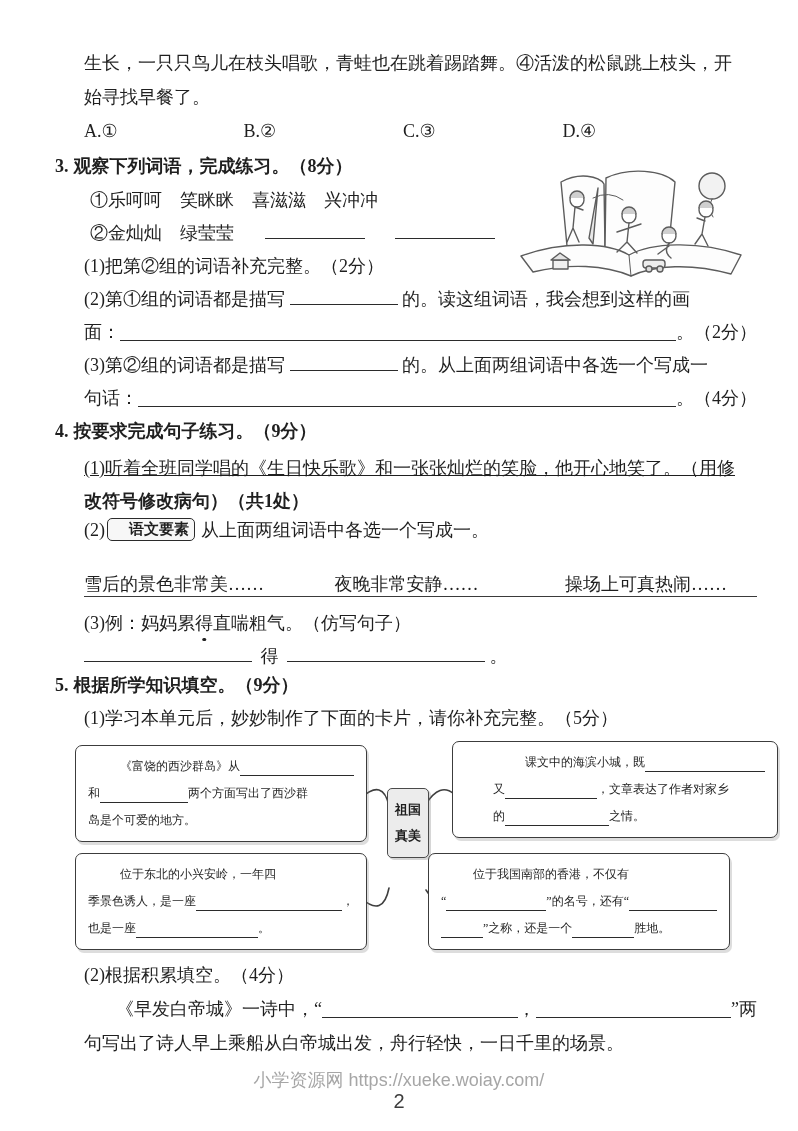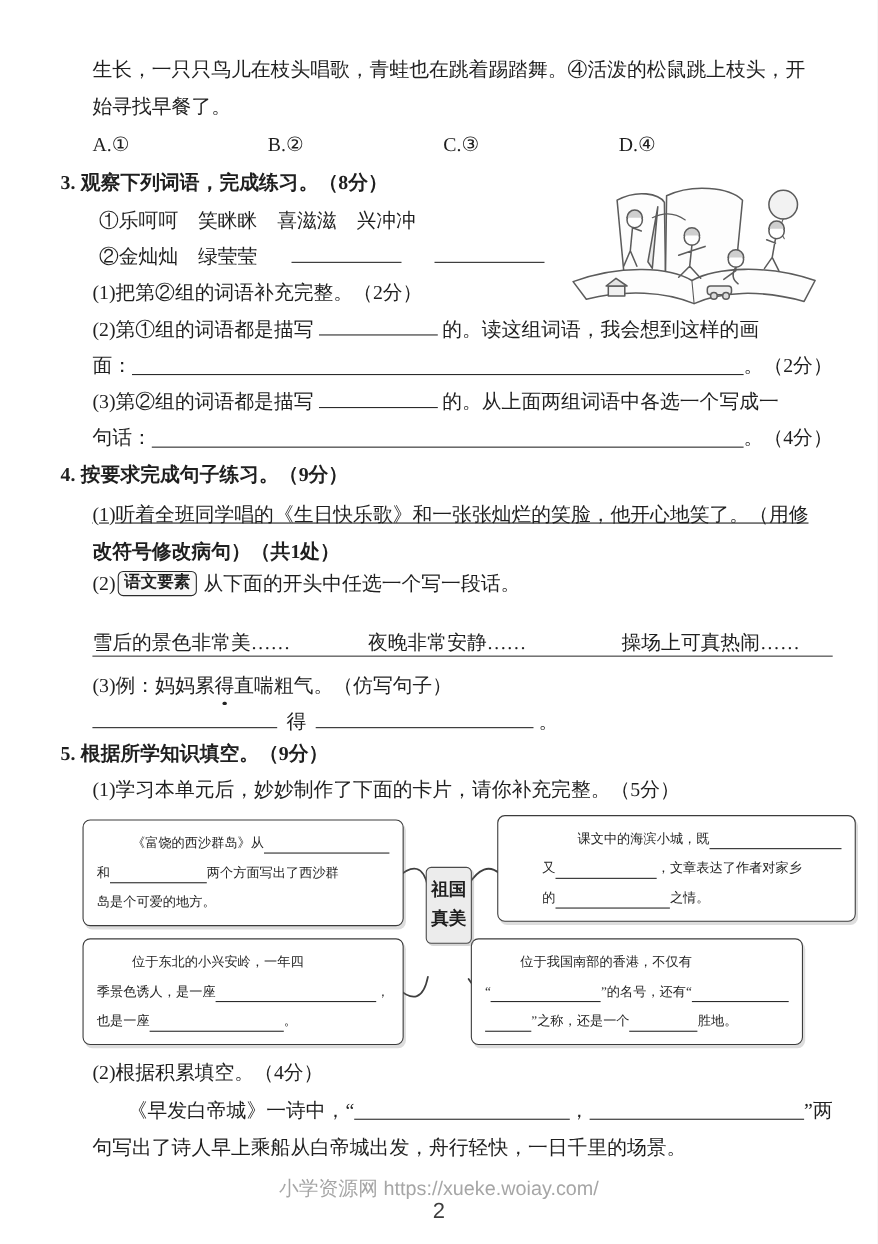--- a/index.html
+++ b/index.html
@@ -16,21 +16,21 @@
   .qtitle{font-weight:700;}
   .qnum{font-weight:700;margin-right:5px;}
   
   .blank{display:inline-block;height:3px;border-bottom:1.4px solid #2b2b2b;}
   .fillflex{display:flex;align-items:flex-end;}
   .fillflex .grow{flex:1 1 auto;height:3px;border-bottom:1.4px solid #2b2b2b;margin-bottom:4px;}
   .fillflex span{white-space:nowrap;}
   
   .badge{
     display:inline-block;border:1.5px solid #2b2b2b;border-radius:5px;
-    padding:0 5px 1px 5px;font-weight:700;font-size:15px;line-height:20px;
+    padding:0 5px 1px 21px;font-weight:700;font-size:15px;line-height:20px;
     background:#f7f7f7;margin:0 6px 0 2px;vertical-align:2px;
   }
   
   .emph{position:relative;display:inline-block;}
   .emph::after{content:"";position:absolute;left:50%;bottom:-5px;width:3.5px;height:3.5px;
     background:#222;border-radius:50%;transform:translateX(-50%);}
   
   .rule{position:absolute;border-bottom:1.6px solid #3a3a3a;}
   
   .optrow span{display:inline-block;}
@@ -45,21 +45,21 @@
     padding:7px 12px;font-size:12px;line-height:27px;
   }
   .card .cl{display:flex;align-items:flex-end;white-space:nowrap;}
   .card .cl .grow{flex:1 1 auto;height:3px;border-bottom:1.3px solid #2b2b2b;margin-bottom:4px;}
   .card .cl .cblank{display:inline-block;height:3px;border-bottom:1.3px solid #2b2b2b;margin-bottom:4px;}
   .indent{padding-left:32px;}
   .centerbox{
     position:absolute;width:36px;padding:8px 2px;
     background:#ececec;border:1.6px solid #4a4a4a;border-radius:5px;
     box-shadow:2px 2px 0 rgba(120,120,120,.3);
-    font-size:16px;line-height:26px;text-align:center;
+    font-size:13px;line-height:26px;text-align:center;
     word-break:break-all;font-weight:600;
   }
   .footer-site{position:absolute;width:100%;text-align:center;color:#a6a6a6;
     font-family:"Liberation Sans","DejaVu Sans",sans-serif;font-size:18px;}
   .footer-page{position:absolute;width:100%;text-align:center;color:#3d3d3d;
     font-family:"Liberation Sans","DejaVu Sans",sans-serif;font-size:20px;}
   svg{display:block;}
 </style>
 </head>
 <body>
@@ -147,21 +147,21 @@
       </g>
     </svg>
   </div>
 
   <div class="ln" style="left:55px;top:418px;">
     <span class="qnum">4.</span><span class="qtitle">按要求完成句子练习。（9分）</span>
   </div>
   <div class="ln" style="left:84px;top:455px;text-decoration:underline;">(1)听着全班同学唱的《生日快乐歌》和一张张灿烂的笑脸，他开心地笑了。（用修</div>
   <div class="ln" style="left:84px;top:488px;font-weight:bold;">改符号修改病句）（共1处）</div>
   <div class="ln" style="left:84px;top:517px;">
-    <span>(2)</span><span class="badge">语文要素</span><span>从下面的开头中任选一个写一段话。</span>
+    <span>(2)</span><span class="badge">语文要素</span><span>从上面两组词语中各选一个写成一。</span>
   </div>
   <div class="ln" style="left:84px;top:550px;">
     <span class="starter1">雪后的景色非常美……</span>
     <span class="starter2">夜晚非常安静……</span>
     <span>操场上可真热闹……</span>
   </div>
   <div class="rule" style="left:84px;top:576px;width:673px;height:20px;"></div>
   <div class="ln" style="left:84px;top:610px;">
     <span>(3)例：妈妈累</span><span class="emph">得</span><span>直喘粗气。（仿写句子）</span>
   </div>

